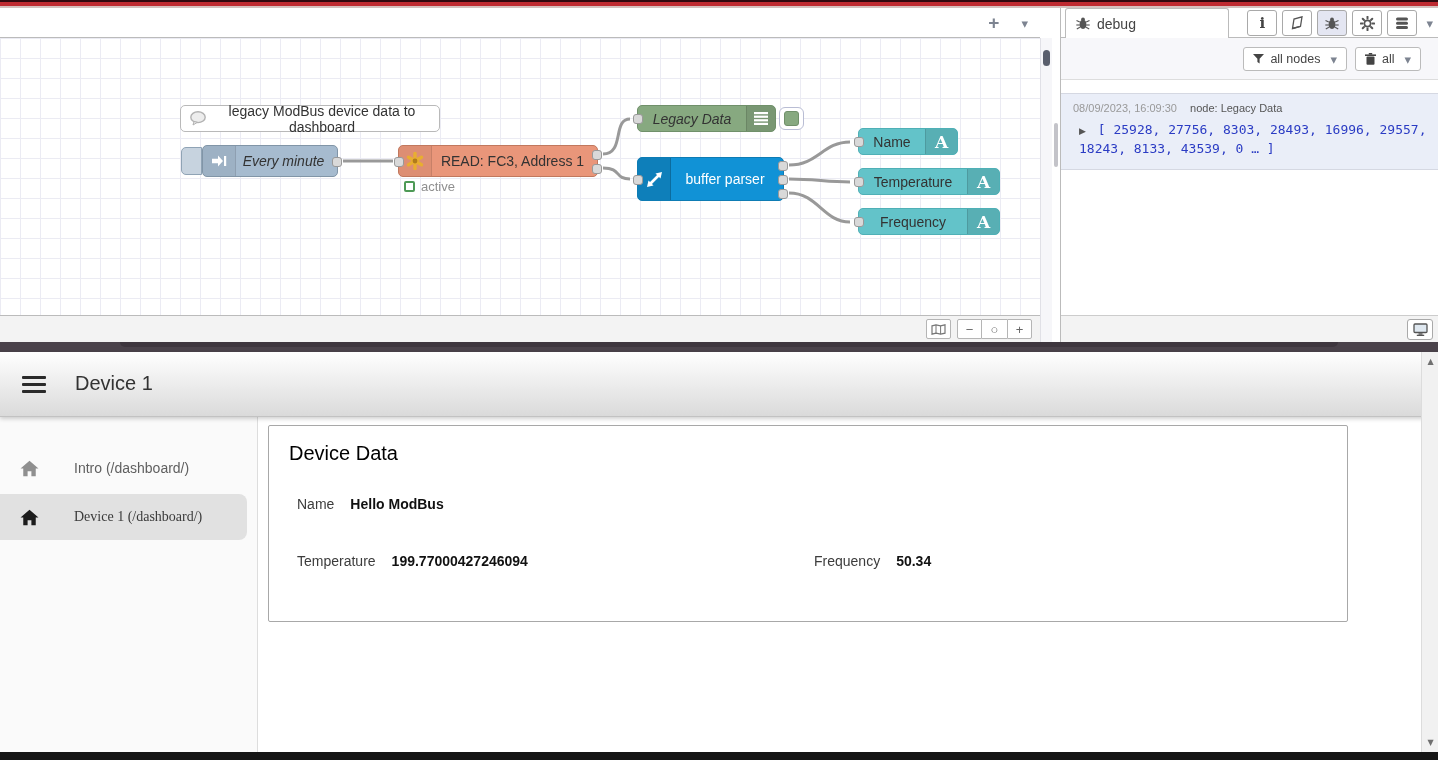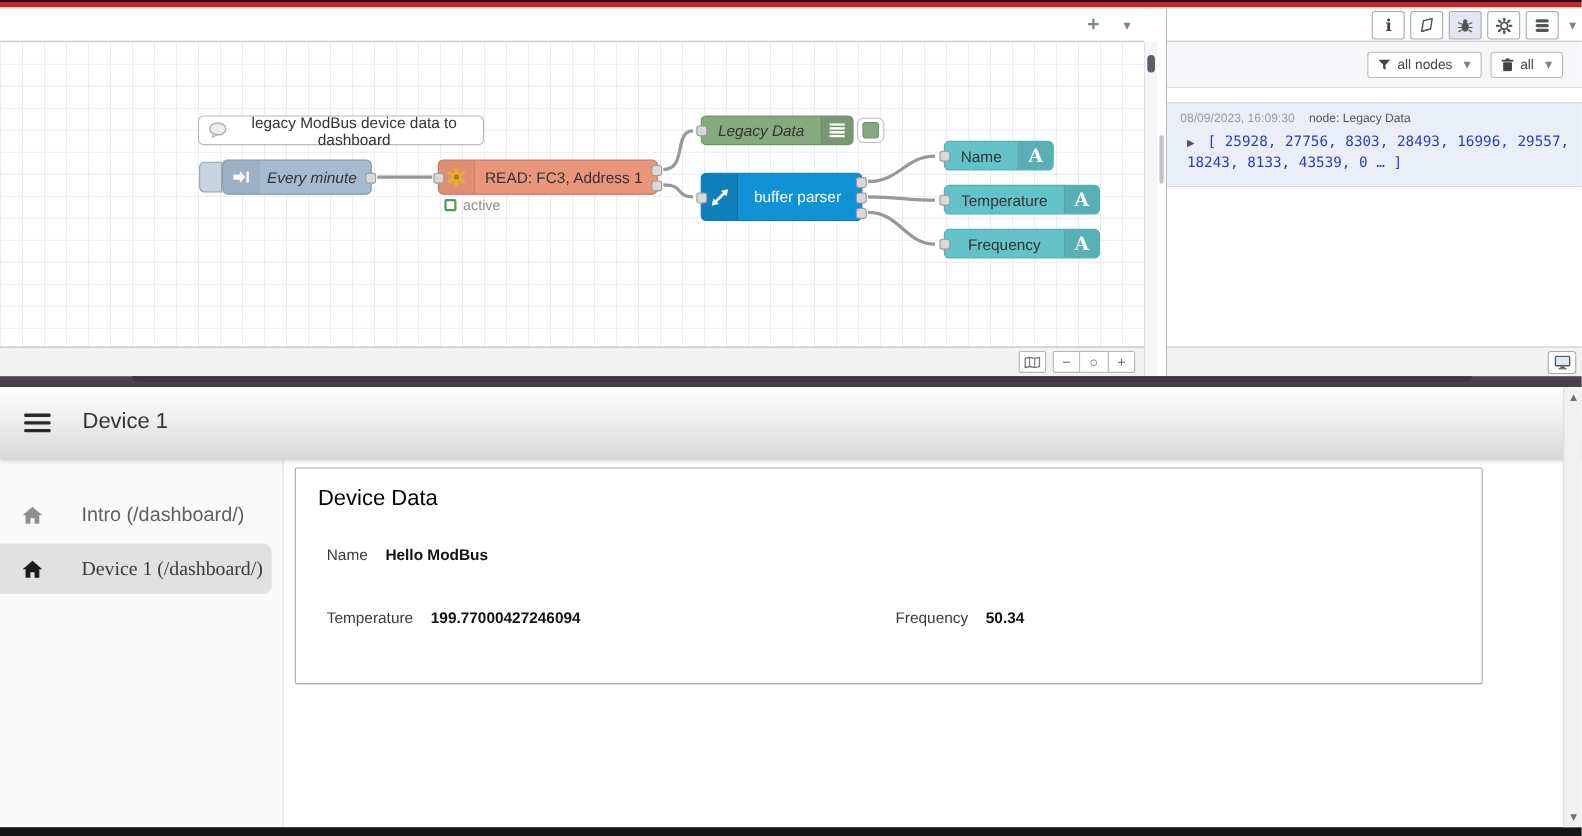--- a/index.html
+++ b/index.html
@@ -139,21 +139,21 @@
     box-shadow:0 2px 4px rgba(0,0,0,0.18); z-index:5; }
   .hamburger { position:absolute; left:22px; top:24px; width:24px; height:17px; cursor:pointer; }
   .hamburger span { display:block; width:24px; height:3px; background:#2a2a2a; border-radius:1px; margin-bottom:4px; }
   .db-title { position:absolute; left:75px; top:20px; font-size:20px; color:#333; }
 
   .db-sidebar { position:absolute; left:0; top:65px; width:258px; height:335px;
     background:#fafafa; border-right:1px solid #ddd; }
   .nav-item { position:absolute; left:0; width:247px; height:46px; display:flex; align-items:center;
     cursor:pointer; border-radius:0 8px 8px 0; }
   .nav-item .homewrap { width:58px; display:flex; justify-content:center; }
-  .nav-label { font-size:18px; color:#5f5f5f; padding-left:16px; }
+  .nav-label { font-size:14px; color:#5f5f5f; padding-left:16px; }
   .nav-item.active { background:#e1e1e1; }
   .nav-item.active .nav-label { color:#3a3a3a;font-family:Liberation Serif, serif; }
 
   .db-main { position:absolute; left:258px; top:65px; width:1163px; height:335px; background:#fff; }
   .db-card { position:absolute; left:10px; top:8px; width:1080px; height:197px; background:#fff;
     border:1px solid #a8a8a8; border-radius:2px; }
   .card-title { position:absolute; left:20px; top:16px; font-size:20px; color:#000000; }
   .field { position:absolute; display:flex; align-items:baseline; gap:16px; font-size:14px; }
   .field .flabel { color:#3c3c3c; }
   .field .fvalue { color:#111; font-weight:bold; }
@@ -309,20 +309,35 @@
 
   <div class="ws-scroll">
     <span class="ws-scroll-thumb"></span>
   </div>
   <div class="panel-divider">
     <span class="panel-grip"></span>
   </div>
 
   <div class="debug-panel">
     <div class="dp-header">
+      <div class="dp-tab">
+        <svg width="14" height="13" viewBox="0 0 14 13">
+          <ellipse cx="7" cy="7.5" rx="3.4" ry="4.4" fill="#555"></ellipse>
+          <circle cx="7" cy="2.4" r="1.9" fill="#555"></circle>
+          <g stroke="#555" stroke-width="1.1">
+            <line x1="3.8" y1="5" x2="0.5" y2="3.5"></line>
+              <line x1="3.8" y1="8" x2="0.3" y2="8"></line>
+              <line x1="3.9" y1="10.3" x2="0.8" y2="12"></line>
+            <line x1="10.2" y1="5" x2="13.5" y2="3.5"></line>
+              <line x1="10.2" y1="8" x2="13.7" y2="8"></line>
+              <line x1="10.1" y1="10.3" x2="13.2" y2="12"></line>
+          </g>
+        </svg>
+        <span>debug</span>
+      </div>
       <div class="dp-tools">
         <span class="toolbtn i-glyph">i</span>
         <span class="toolbtn">
           <svg width="14" height="14" viewBox="0 0 14 14">
             <polygon points="2.5,12.5 4,3 12,0.8 10.5,10.3" fill="none" stroke="#555" stroke-width="1.3"></polygon>
             <line x1="4" y1="3" x2="10.5" y2="10.3" stroke="#555" stroke-width="0"></line>
             <line x1="2.5" y1="12.5" x2="10.5" y2="10.3" stroke="#555" stroke-width="1.3"></line>
           </svg>
         </span>
         <span class="toolbtn selected">

